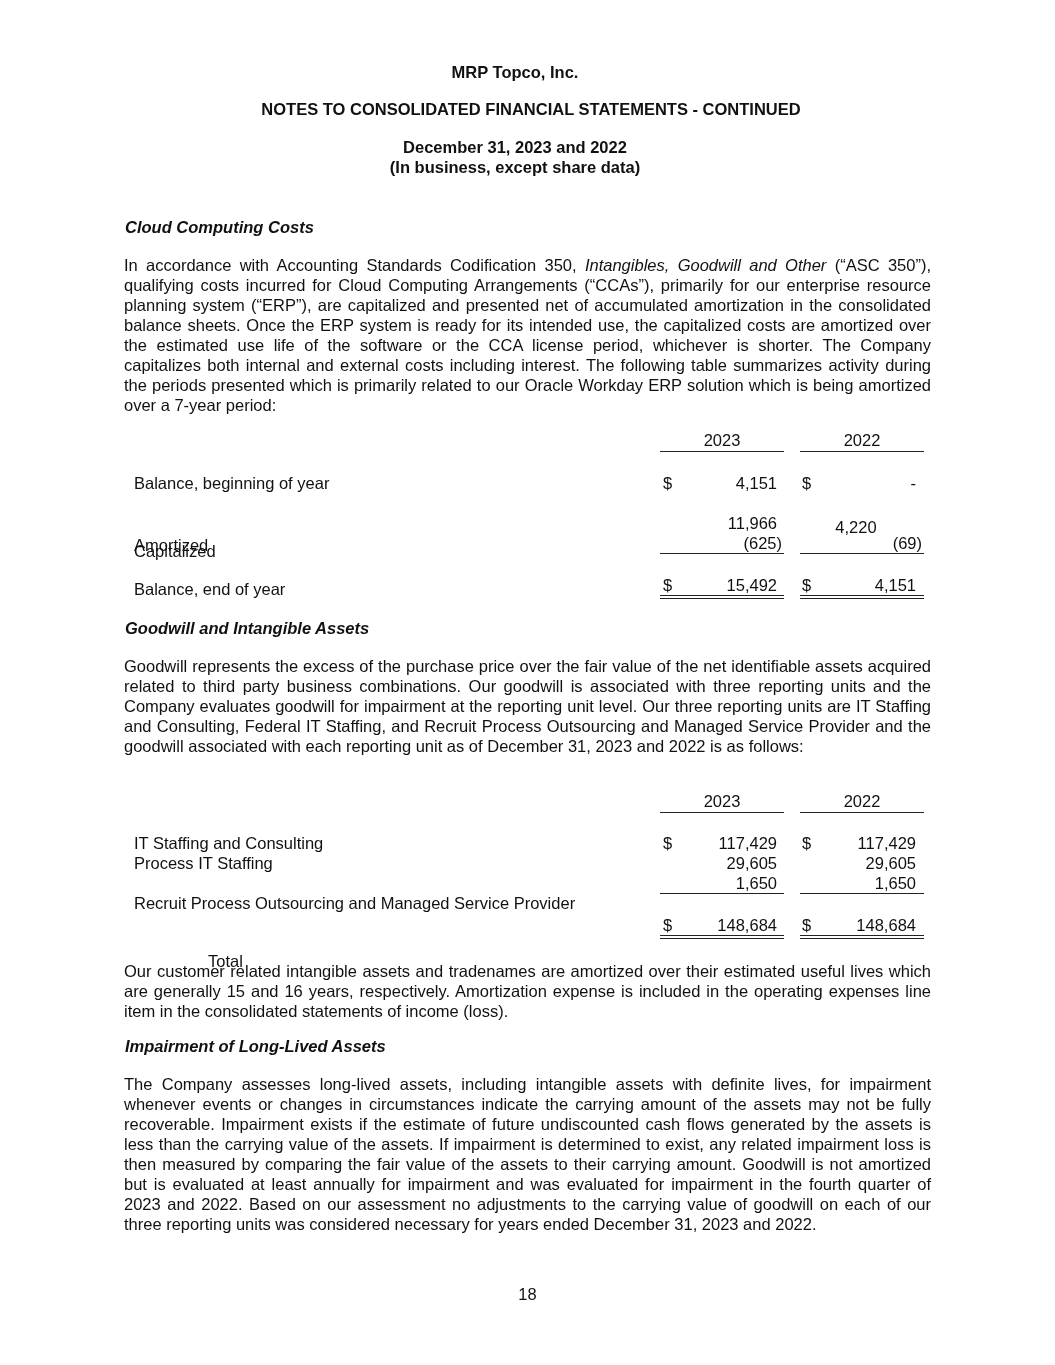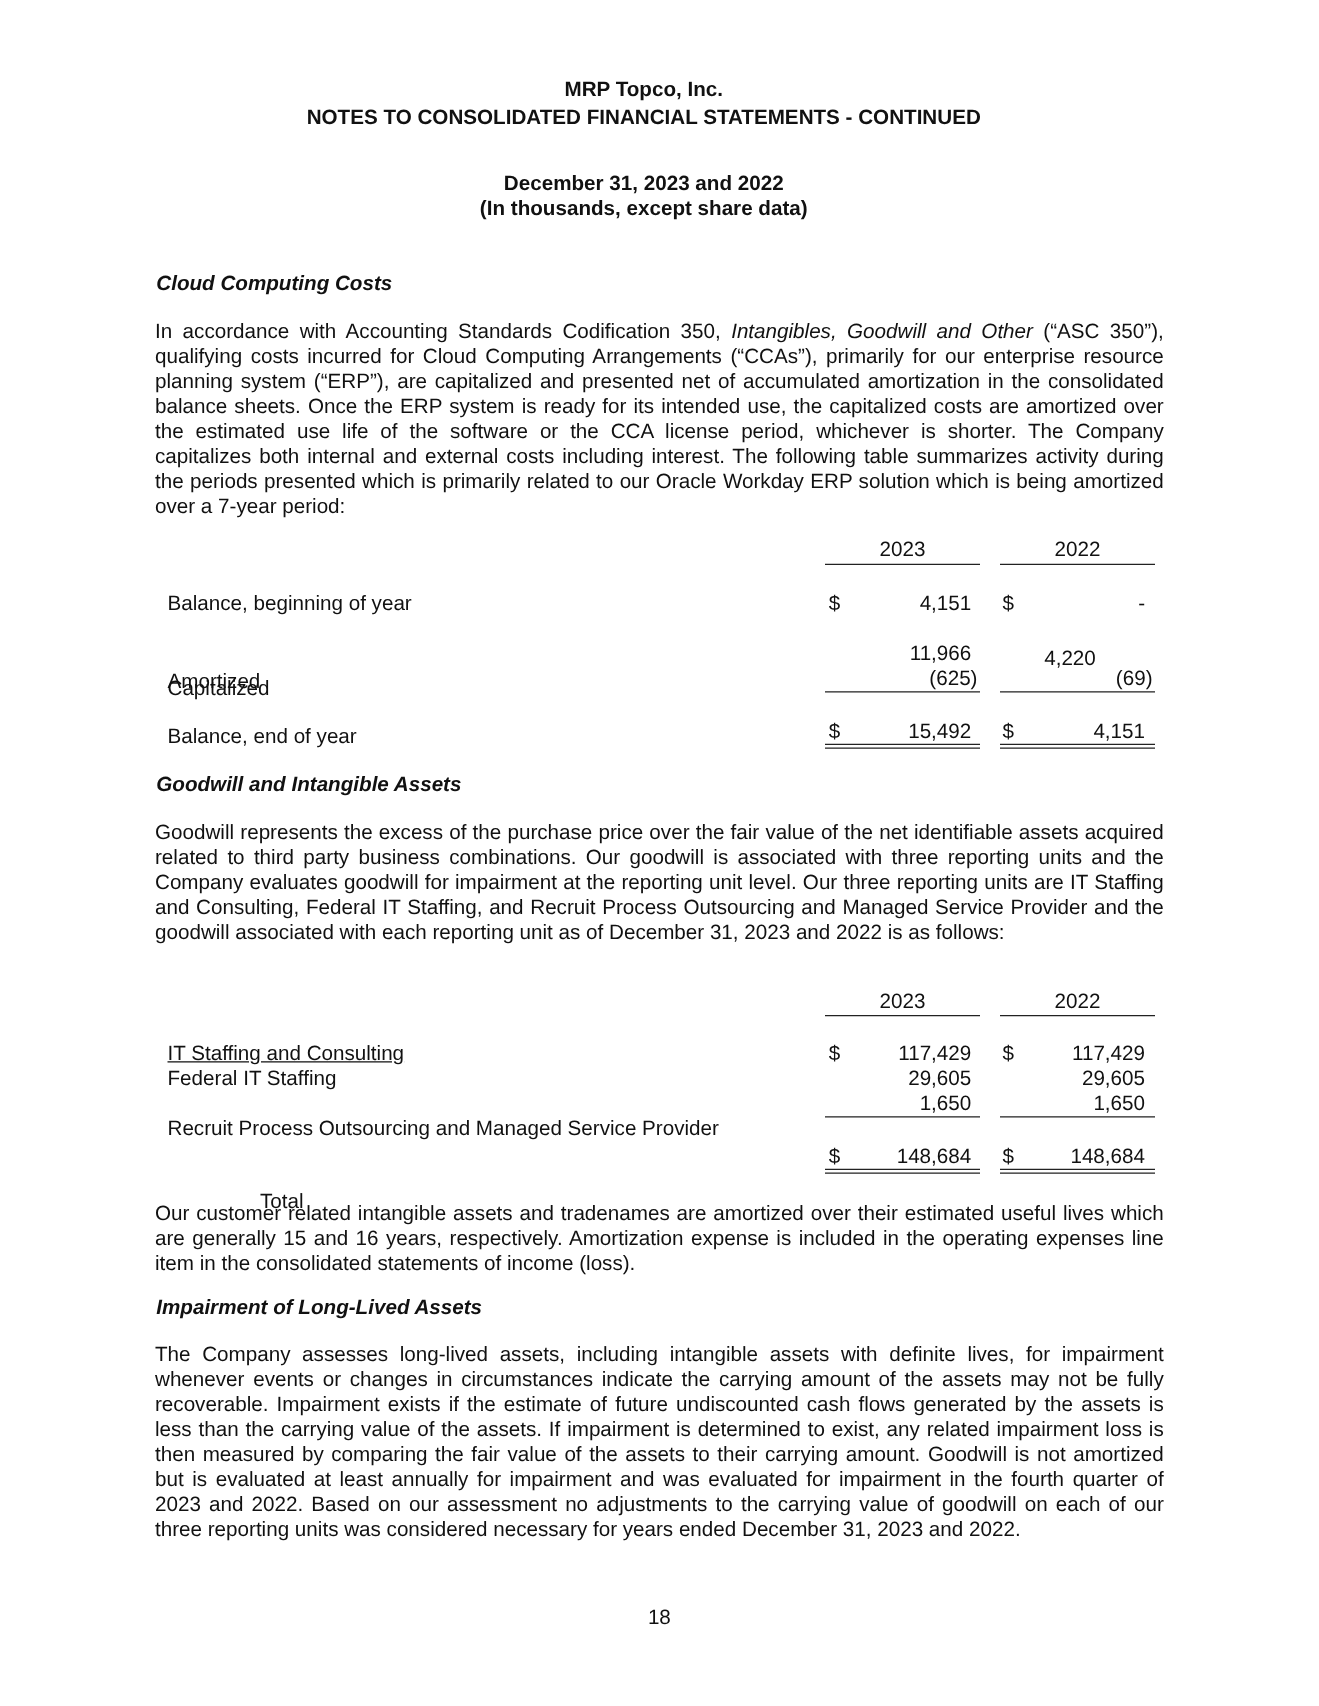--- a/index.html
+++ b/index.html
@@ -14,23 +14,23 @@
   .num { position: absolute; text-align: right; width: 120px; }
   .colhead { position: absolute; text-align: center; width: 124px; }
   .rule { position: absolute; height: 0; border-top: 1px solid #222; }
   .drule { position: absolute; height: 2px; border-top: 1px solid #222; border-bottom: 1px solid #222; }
   .pagenum { position: absolute; left: 0; width: 1055px; text-align: center; }
 </style>
 </head>
 <body>
 
 <div class="center" style="top:63px;">MRP Topco, Inc.</div>
-<div class="center" style="top:85px;">NOTES TO CONSOLIDATED FINANCIAL STATEMENTS - CONTINUED</div>
+<div class="center" style="top:100px;margin-left:16px;">NOTES TO CONSOLIDATED FINANCIAL STATEMENTS - CONTINUED</div>
 <div class="center" style="top:138px;">December 31, 2023 and 2022</div>
-<div class="center" style="top:158px;">(In thousands, except share data)</div>
+<div class="center" style="top:158px;">(In business, except share data)</div>
 
 <div class="section-title" style="top:218px;">Cloud Computing Costs</div>
 <div class="para para-last" style="top:255px;"><span>In accordance with Accounting Standards Codification 350, </span><i>Intangibles, Goodwill and Other</i><span> (“ASC 350”), qualifying costs incurred for Cloud Computing Arrangements (“CCAs”), primarily for our enterprise resource planning system (“ERP”), are capitalized and presented net of accumulated amortization in the consolidated balance sheets. Once the ERP system is ready for its intended use, the capitalized costs are amortized over the estimated use life of the software or the CCA license period, whichever is shorter. The Company capitalizes both internal and external costs including interest. The following table summarizes activity during the periods presented which is primarily related to our Oracle Workday ERP solution which is being amortized over a 7-year period:</span></div>
 
 <div>
   <div class="colhead" style="left:660px; top:431px;">2023</div>
   <div class="colhead" style="left:800px; top:431px;">2022</div>
   <div class="rule" style="left:660px; width:124px; top:451px;"></div>
   <div class="rule" style="left:800px; width:124px; top:451px;"></div>
 
@@ -67,28 +67,28 @@
 <div class="section-title" style="top:619px;text-align:center;">Goodwill and Intangible Assets</div>
 <div class="para para-last" style="top:656px;">Goodwill represents the excess of the purchase price over the fair value of the net identifiable assets acquired related to third party business combinations. Our goodwill is associated with three reporting units and the Company evaluates goodwill for impairment at the reporting unit level. Our three reporting units are IT Staffing and Consulting, Federal IT Staffing, and Recruit Process Outsourcing and Managed Service Provider and the goodwill associated with each reporting unit as of December 31, 2023 and 2022 is as follows:</div>
 
 <div>
   <div class="colhead" style="left:660px; top:792px;">2023</div>
   <div class="colhead" style="left:800px; top:792px;">2022</div>
   <div class="rule" style="left:660px; width:124px; top:812px;"></div>
   <div class="rule" style="left:800px; width:124px; top:812px;"></div>
 
   <div>
-    <div class="row-label" style="top:834px;text-decoration:underline;">IT Staffing and Consulting</div>
+    <div class="row-label" style="top:834px;">IT Staffing and Consulting</div>
     <div class="dollar" style="left:663px; top:834px;">$</div>
     <div class="num" style="left:657px; top:834px;">117,429</div>
     <div class="dollar" style="left:802px; top:834px;">$</div>
     <div class="num" style="left:796px; top:834px;">117,429</div>
   </div>
   <div>
-    <div class="row-label" style="top:854px;">Federal IT Staffing</div>
+    <div class="row-label" style="top:854px;">Process IT Staffing</div>
     <div class="num" style="left:657px; top:854px;">29,605</div>
     <div class="num" style="left:796px; top:854px;">29,605</div>
   </div>
   <div>
     <div class="row-label" style="top:874px;margin-top:20px;">Recruit Process Outsourcing and Managed Service Provider</div>
     <div class="num" style="left:657px; top:874px;">1,650</div>
     <div class="num" style="left:796px; top:874px;">1,650</div>
   </div>
   <div class="rule" style="left:660px; width:124px; top:893px;"></div>
   <div class="rule" style="left:800px; width:124px; top:893px;"></div>

